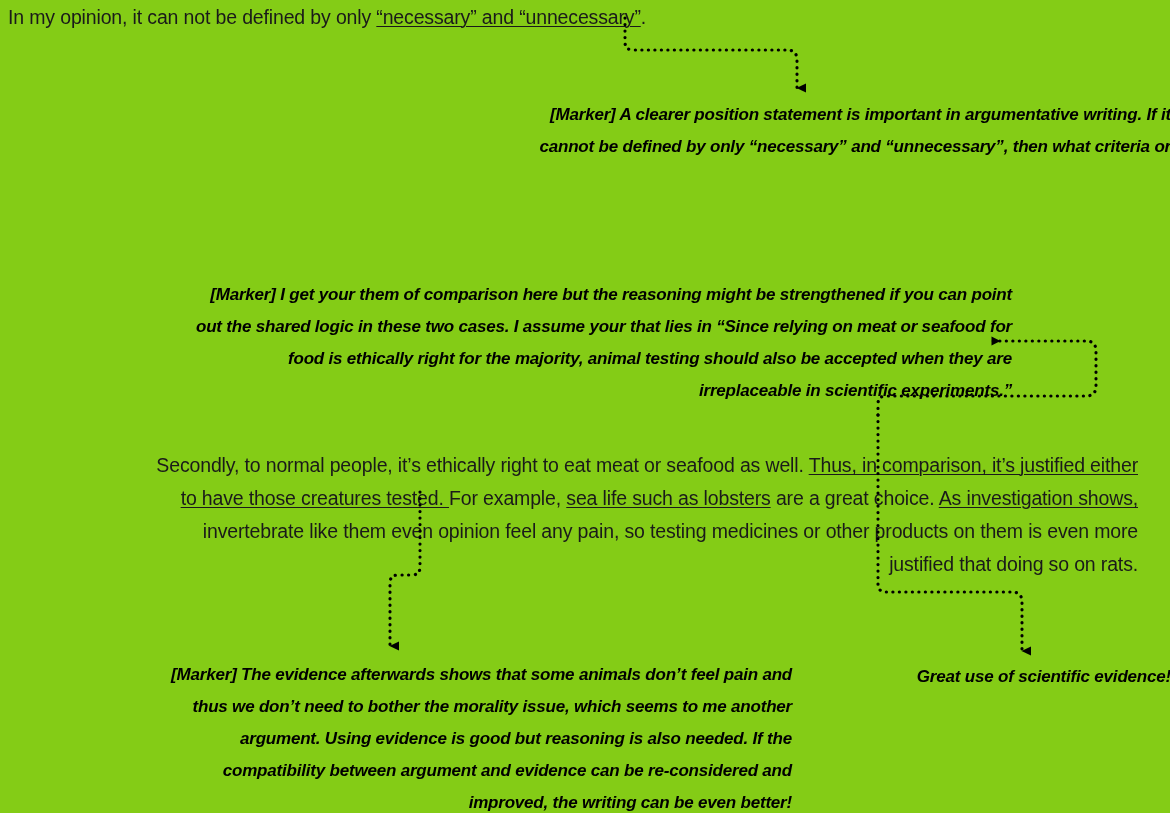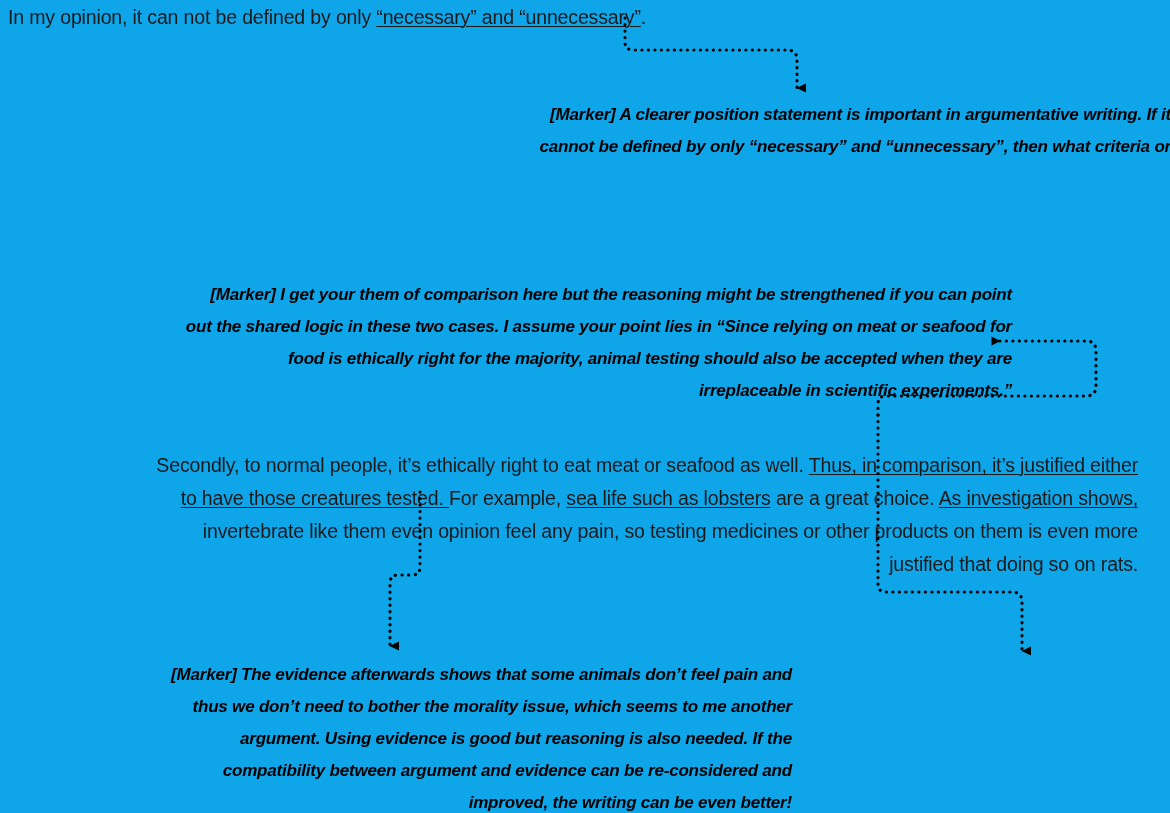--- a/index.html
+++ b/index.html
@@ -4,21 +4,21 @@
 <style>
   html, body {
     margin: 0;
     padding: 0;
     background: #ffffff;
   }
   #page {
     position: relative;
     width: 1170px;
     height: 813px;
-    background: #0ea5e9;
+    background: #84cc16;
     overflow: hidden;
     font-family: "Liberation Sans", sans-serif;
     color: #000000;
     text-decoration: underline;
   }
   .student-text {
     position: absolute;
     font-family: "Liberation Sans", sans-serif;
     font-size: 19.5px;
     line-height: 33px;
@@ -62,40 +62,43 @@
     <span>In my opinion, it can not be defined by only </span><span class="u">“necessary” and “unnecessary”</span><span>.</span>
   </div>
 
   <div class="marker-text" style="left:401px; top:99px; width:770px;">
     <span class="ln">[Marker] A clearer position statement is important in argumentative writing. If it</span>
     <span class="ln">cannot be defined by only “necessary” and “unnecessary”, then what criteria or</span>
   </div>
 
   <div class="marker-text" style="left:2px; top:279px; width:1010px;">
     <span class="ln">[Marker] I get your them of comparison here but the reasoning might be strengthened if you can point</span>
-    <span class="ln">out the shared logic in these two cases. I assume your point lies in “Since relying on meat or seafood for</span>
+    <span class="ln">out the shared logic in these two cases. I assume your that lies in “Since relying on meat or seafood for</span>
     <span class="ln">food is ethically right for the majority, animal testing should also be accepted when they are</span>
     <span class="ln">irreplaceable in scientific experiments.”</span>
   </div>
 
   <div class="student-text" style="left:8px; top:449px; width:1130px;text-align:right;">
     <span class="ln"><span>Secondly, to normal people, it’s ethically right to eat meat or seafood as well. </span><span class="u">Thus, in comparison, it’s justified either</span></span>
     <span class="ln"><span class="u">to have those creatures tested. </span><span>For example, </span><span class="u">sea life such as lobsters</span><span> are a great choice. </span><span class="u">As investigation shows,</span></span>
     <span class="ln">invertebrate like them even opinion feel any pain, so testing medicines or other products on them is even more</span>
     <span class="ln">justified that doing so on rats.</span>
   </div>
 
   <div class="marker-text" style="left:2px; top:659px; width:790px;">
     <span class="ln">[Marker] The evidence afterwards shows that some animals don’t feel pain and</span>
     <span class="ln">thus we don’t need to bother the morality issue, which seems to me another</span>
     <span class="ln">argument. Using evidence is good but reasoning is also needed. If the</span>
     <span class="ln">compatibility between argument and evidence can be re-considered and</span>
     <span class="ln">improved, the writing can be even better!</span>
   </div>
 
+  <div class="marker-text" style="left:841px; top:661px; width:330px;">
+    <span class="ln">Great use of scientific evidence!</span>
+  </div>
 
   <svg class="arrow-layer" viewBox="0 0 1170 813">
     <defs>
       <marker id="ah-down" markerWidth="10" markerHeight="10" refX="5" refY="9" orient="auto" markerUnits="userSpaceOnUse">
         <path d="M0.5,0 L9.5,0 L5,9.5 Z" fill="#000000"></path>
       </marker>
       <marker id="ah-left" markerWidth="10" markerHeight="10" refX="9" refY="5" orient="auto" markerUnits="userSpaceOnUse">
         <path d="M0.5,5 L9.5,0.5 L9.5,9.5 Z" fill="#000000"></path>
       </marker>
     </defs>

